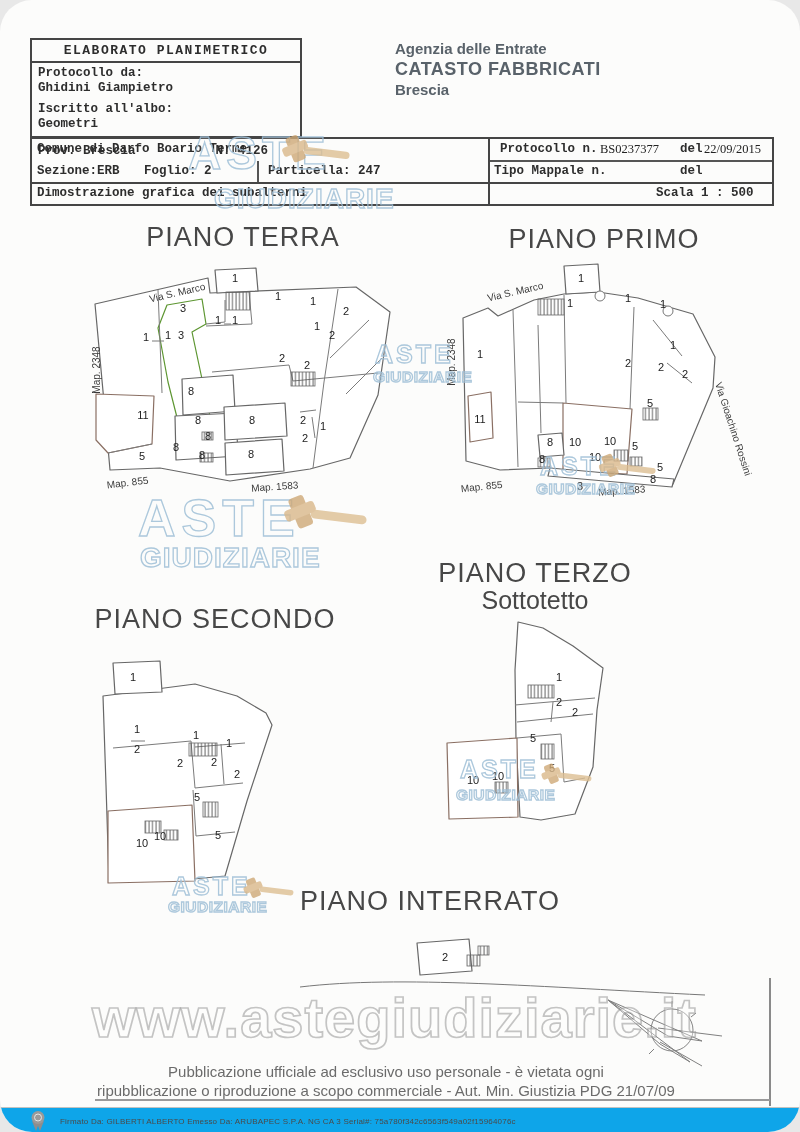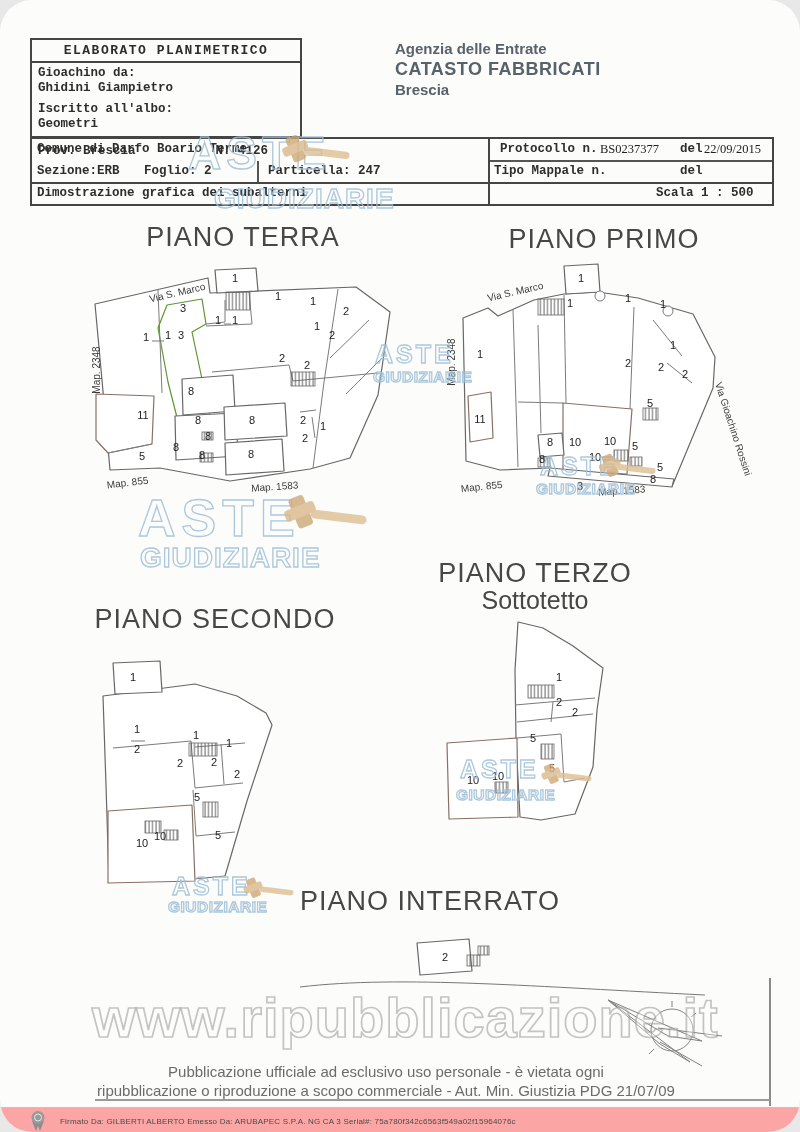--- a/index.html
+++ b/index.html
@@ -41,21 +41,21 @@
   .wm-md{font-size:28px;letter-spacing:1px;}
   .wm-sm{font-size:25px;letter-spacing:3px;}
   .wm-xs{font-size:15.5px;letter-spacing:0.5px;}
   .wm-url{font-size:56px;letter-spacing:1px;color:rgba(255,255,255,0.35);
           -webkit-text-stroke:1.7px rgba(150,150,150,0.55);}
   svg.gavel{position:absolute;z-index:5;opacity:0.8;}
   
   .pub{position:absolute;left:0;top:1062px;width:772px;text-align:center;color:#6b6b6b;font-size:15px;line-height:19px;z-index:6;}
   .pub-rule{position:absolute;left:95px;top:1099px;width:675px;height:1.5px;background:#9a9a9a;z-index:6;}
   .right-edge{position:absolute;left:769px;top:978px;width:1.5px;height:128px;background:#8a8a8a;}
-  .sigbar{position:absolute;left:0;top:1107px;width:800px;height:25px;background:#fca5a5;border-top:1px solid #c2c2c0;z-index:7;}
+  .sigbar{position:absolute;left:0;top:1107px;width:800px;height:25px;background:#0ea5e9;border-top:1px solid #c2c2c0;z-index:7;}
   .sig-text{position:absolute;left:60px;top:9px;font-size:8px;color:#4a4a4a;letter-spacing:0.2px;}
   .compass{position:absolute;left:598px;top:978px;z-index:2;}
 </style>
 </head>
 <body>
 
 <div class="page">
 
   <svg width="0" height="0" style="position:absolute">
     <defs>
@@ -66,21 +66,21 @@
         <rect x="30" y="23" width="64" height="10" rx="5" fill="#ddbf93" transform="rotate(7 62 28)"></rect>
         <rect x="10" y="4" width="18" height="36" rx="4" fill="#cfa977" transform="rotate(-22 19 22)"></rect>
         <rect x="0" y="15" width="36" height="13" rx="4" fill="#dab88a" transform="rotate(-22 18 21)"></rect>
       </symbol>
     </defs>
   </svg>
 
   <div class="elab-box">
     <div class="elab-title mono">ELABORATO PLANIMETRICO</div>
     <div class="elab-body mono">
-      <div>Gioachino da:</div>
+      <div>Protocollo da:</div>
       <div>Ghidini Giampietro</div>
       <div style="margin-top:6px">Iscritto all'albo:</div>
       <div>Geometri</div>
       <div class="elab-row">
         <span>Prov. Brescia</span>
         <span>N. 4126</span>
       </div>
     </div>
   </div>
 
@@ -310,21 +310,21 @@
   <svg class="gavel" style="left:242px;top:876px" width="56" height="30" viewBox="0 0 100 56">
       <use href="#gavel"></use>
     </svg>
 
   <div class="wm wm-sm" style="left:460px;top:755px">ASTE</div>
   <div class="wm wm-xs" style="left:456px;top:786px">GIUDIZIARIE</div>
   <svg class="gavel" style="left:540px;top:762px" width="56" height="30" viewBox="0 0 100 56">
       <use href="#gavel"></use>
     </svg>
 
-  <div class="wm wm-url" style="left:92px;top:985px">www.ripubblicazione.it</div>
+  <div class="wm wm-url" style="left:92px;top:985px">www.astegiudiziarie.it</div>
 
   <svg class="compass" width="140" height="100" viewBox="0 0 140 100">
     <circle cx="74" cy="52" r="21" stroke="#858585" stroke-width="1" fill="none"></circle>
     <polygon points="10,22 104,63 70,58" fill="none" stroke="#808080" stroke-width="1"></polygon>
     <polygon points="10,22 92,84 62,66" fill="none" stroke="#808080" stroke-width="1"></polygon>
     <path d="M60,50 L124,58 M62,64 L104,88" stroke="#808080" stroke-width="1" fill="none"></path>
     <path d="M74,29 L74,23 M93,39 L98,35 M56,71 L51,76" stroke="#808080" stroke-width="1"></path>
   </svg>
 
   <div class="pub">

